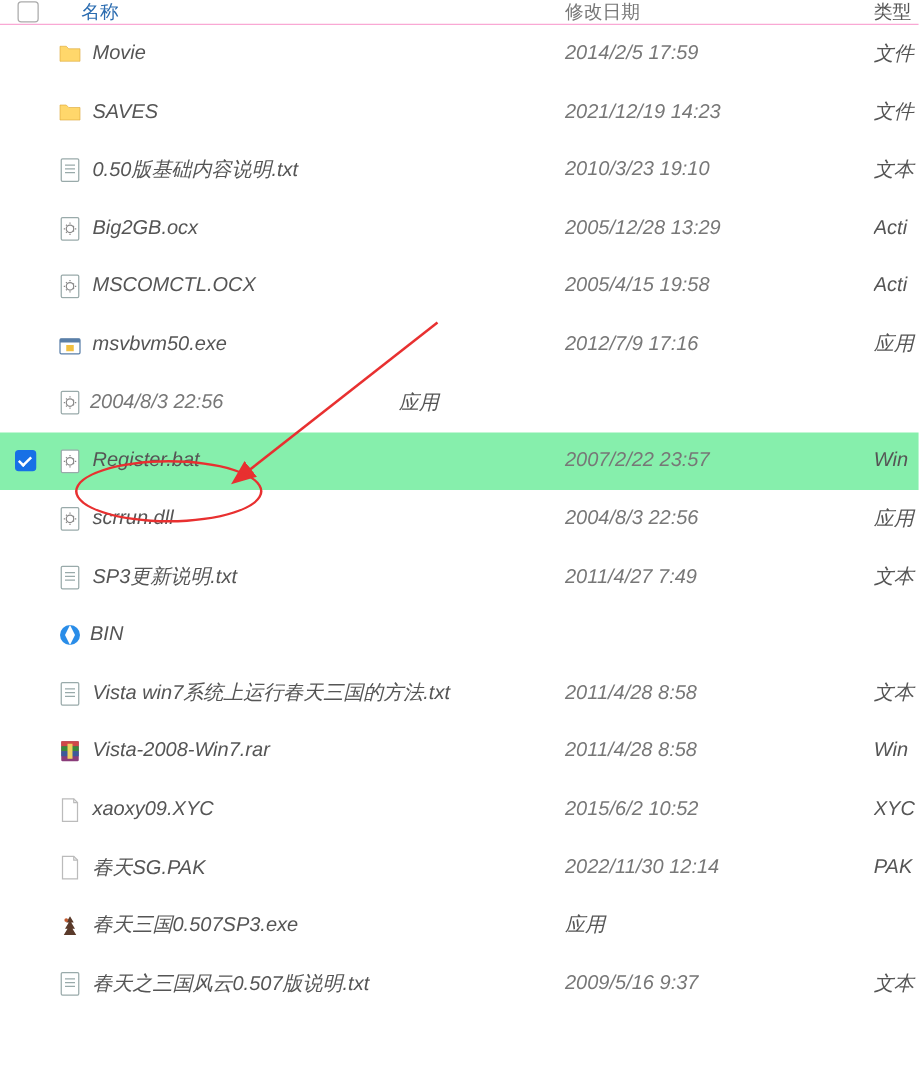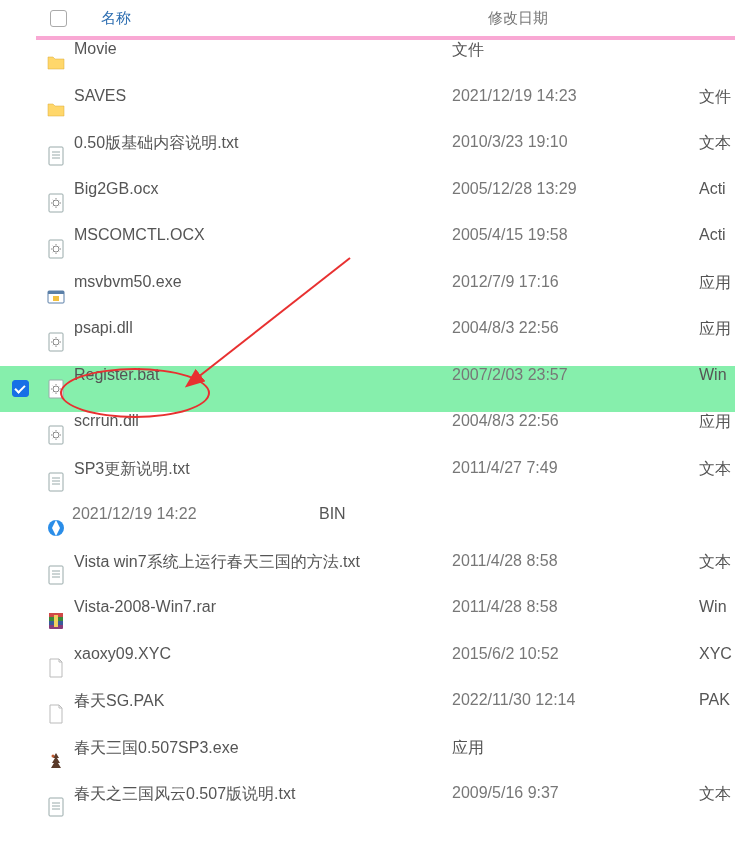--- a/index.html
+++ b/index.html
@@ -16,46 +16,47 @@
       height: 856px;
       overflow: hidden;
       position: relative;
     }
     .file-list {
       width: 100%;
     }
     .header-row {
       display: flex;
       align-items: center;
-      height: 40px;
-      border-bottom: 4px solid #f9a8d4;
+      height: 20px;
+      border-bottom: 1px solid #f9a8d4;
       font-size: 15px;
       color: #2b6cb0;
-      margin-left: 36px;
     }
     .header-row .col-checkbox {
       width: 45px;
       display: flex;
       justify-content: center;
     }
     .header-row .col-name {
       flex: 0 0 407px;
       padding-left: 20px;
     }
     .header-row .col-date {
       flex: 0 0 247px;
     }
     .header-row .col-type {
       flex: 1;
     }
     .row {
       display: flex;
+      align-items: center;
       height: 46.5px;
       font-size: 16px;
       color: #555;
+      font-style: italic;
     }
     .row.selected {
       background: #86efac;
     }
     .col-checkbox {
       width: 40px;
       display: flex;
       justify-content: center;
       align-items: center;
     }
@@ -147,20 +148,21 @@
       <div class="row">
         <div class="col-checkbox"></div>
         <div class="col-icon">
           <span class="icon">
             <svg width="20" height="20" viewBox="0 0 20 20">
               <path d="M2 4h5l2 2h9v10H2z" fill="#ffd76b" stroke="#dba93a" stroke-width="0.5"></path>
             </svg>
           </span>
         </div>
         <div class="col-name">Movie</div>
+        <div class="col-date">2014/2/5 17:59</div>
         <div class="col-type">文件</div>
       </div>
       <div class="row">
         <div class="col-checkbox"></div>
         <div class="col-icon">
           <span class="icon">
             <svg width="20" height="20" viewBox="0 0 20 20">
               <path d="M2 4h5l2 2h9v10H2z" fill="#ffd76b" stroke="#dba93a" stroke-width="0.5"></path>
             </svg>
           </span>
@@ -234,39 +236,38 @@
         <div class="col-checkbox"></div>
         <div class="col-icon">
           <span class="icon">
             <svg width="18" height="20" viewBox="0 0 18 20">
               <rect x="2" y="1" width="14" height="18" rx="1" fill="#fff" stroke="#9aa" stroke-width="1"></rect>
               <circle cx="9" cy="10" r="3" fill="none" stroke="#888" stroke-width="1"></circle>
               <path d="M9 6v-1M9 15v-1M5 10h-1M14 10h-1M6.5 7.5l-.7-.7M12.2 12.2l-.7-.7M6.5 12.5l-.7.7M12.2 7.8l-.7.7" stroke="#888" stroke-width="1"></path>
             </svg>
           </span>
         </div>
-        <div class="col-name">psapi.dll</div>
         <div class="col-date">2004/8/3 22:56</div>
         <div class="col-type">应用</div>
       </div>
       <div class="row selected">
         <div class="col-checkbox">
           <div class="checkbox checked"></div>
         </div>
         <div class="col-icon">
           <span class="icon">
             <svg width="18" height="20" viewBox="0 0 18 20">
               <rect x="2" y="1" width="14" height="18" rx="1" fill="#fff" stroke="#9aa" stroke-width="1"></rect>
               <circle cx="9" cy="10" r="3" fill="none" stroke="#888" stroke-width="1"></circle>
               <path d="M9 6v-1M9 15v-1M5 10h-1M14 10h-1M6.5 7.5l-.7-.7M12.2 12.2l-.7-.7M6.5 12.5l-.7.7M12.2 7.8l-.7.7" stroke="#888" stroke-width="1"></path>
             </svg>
           </span>
         </div>
         <div class="col-name">Register.bat</div>
-        <div class="col-date">2007/2/03 23:57</div>
+        <div class="col-date">2007/2/22 23:57</div>
         <div class="col-type">Win</div>
       </div>
       <div class="row">
         <div class="col-checkbox"></div>
         <div class="col-icon">
           <span class="icon">
             <svg width="18" height="20" viewBox="0 0 18 20">
               <rect x="2" y="1" width="14" height="18" rx="1" fill="#fff" stroke="#9aa" stroke-width="1"></rect>
               <circle cx="9" cy="10" r="3" fill="none" stroke="#888" stroke-width="1"></circle>
               <path d="M9 6v-1M9 15v-1M5 10h-1M14 10h-1M6.5 7.5l-.7-.7M12.2 12.2l-.7-.7M6.5 12.5l-.7.7M12.2 7.8l-.7.7" stroke="#888" stroke-width="1"></path>
@@ -296,21 +297,20 @@
       <div class="row">
         <div class="col-checkbox"></div>
         <div class="col-icon">
           <span class="icon">
             <svg width="20" height="20" viewBox="0 0 20 20">
               <circle cx="10" cy="10" r="8" fill="#2a8de8"></circle>
               <path d="M10 2 L14 10 L10 18 L6 10 Z" fill="#fff"></path>
             </svg>
           </span>
         </div>
-        <div class="col-date">2021/12/19 14:22</div>
         <div class="col-type">BIN</div>
       </div>
       <div class="row">
         <div class="col-checkbox"></div>
         <div class="col-icon">
           <span class="icon">
             <svg width="18" height="20" viewBox="0 0 18 20">
               <rect x="2" y="1" width="14" height="18" rx="1" fill="#fff" stroke="#9aa" stroke-width="1"></rect>
               <line x1="5" y1="6" x2="13" y2="6" stroke="#9aa" stroke-width="1"></line>
               <line x1="5" y1="9" x2="13" y2="9" stroke="#9aa" stroke-width="1"></line>

